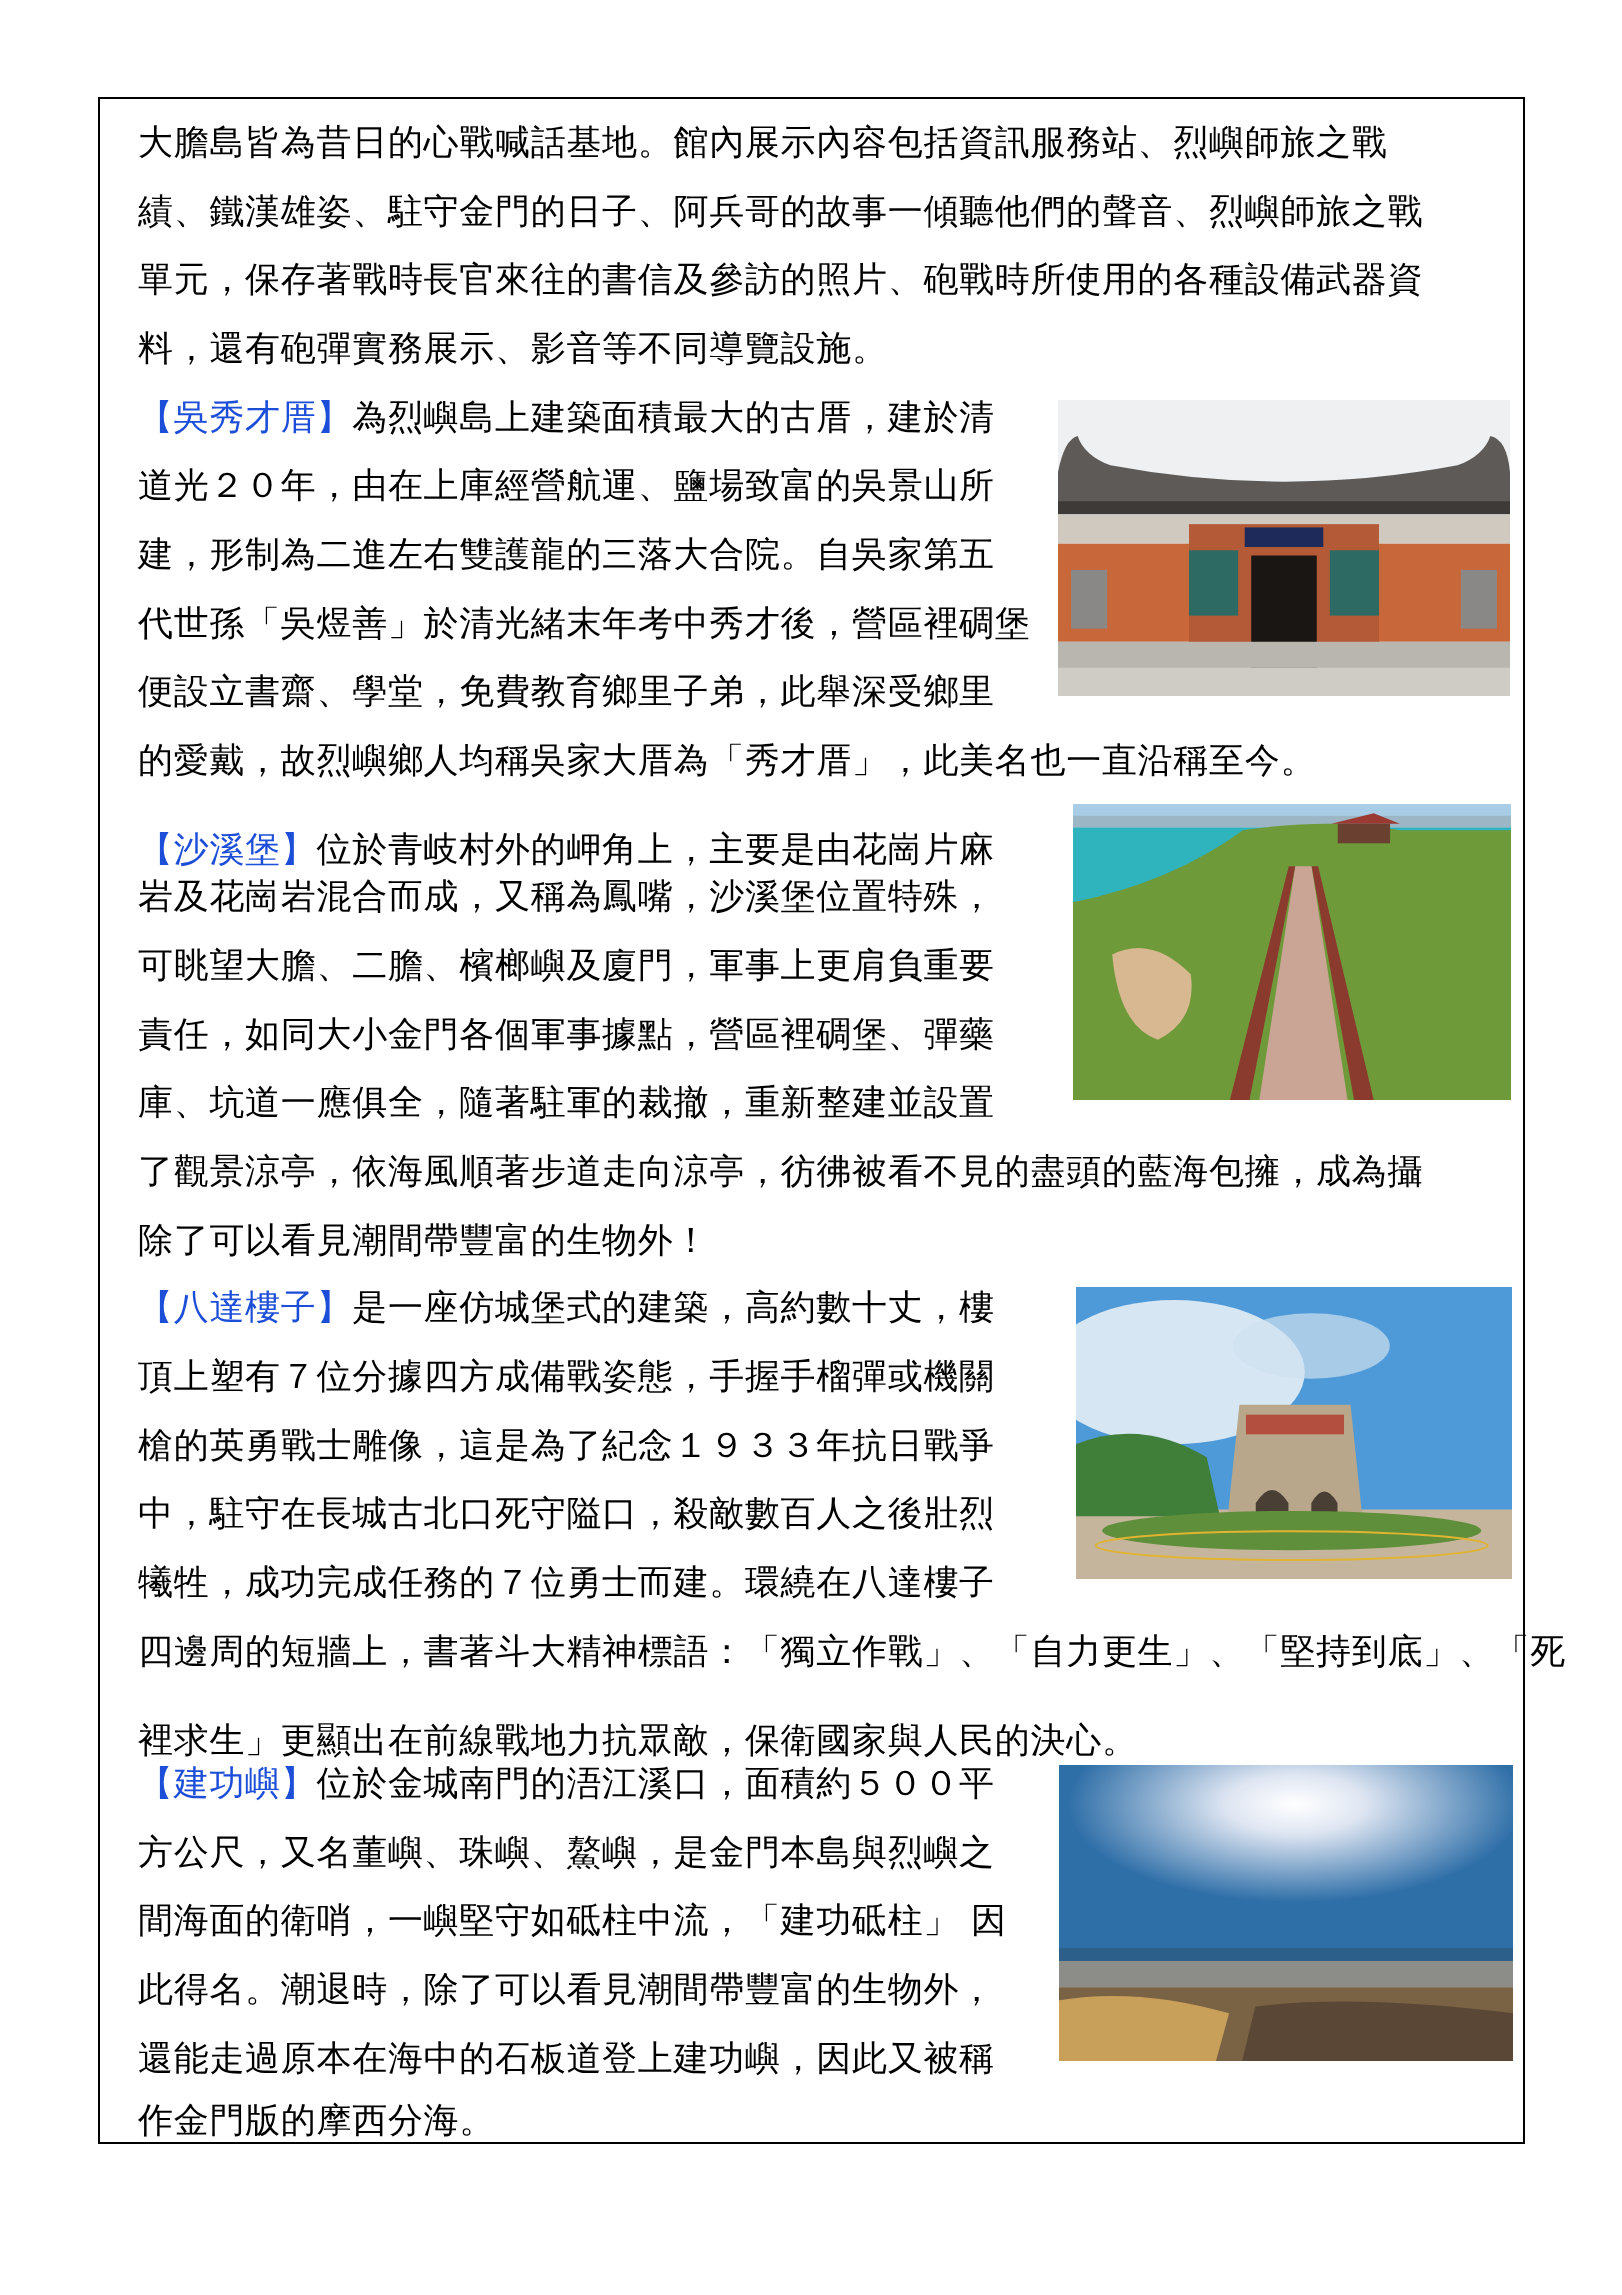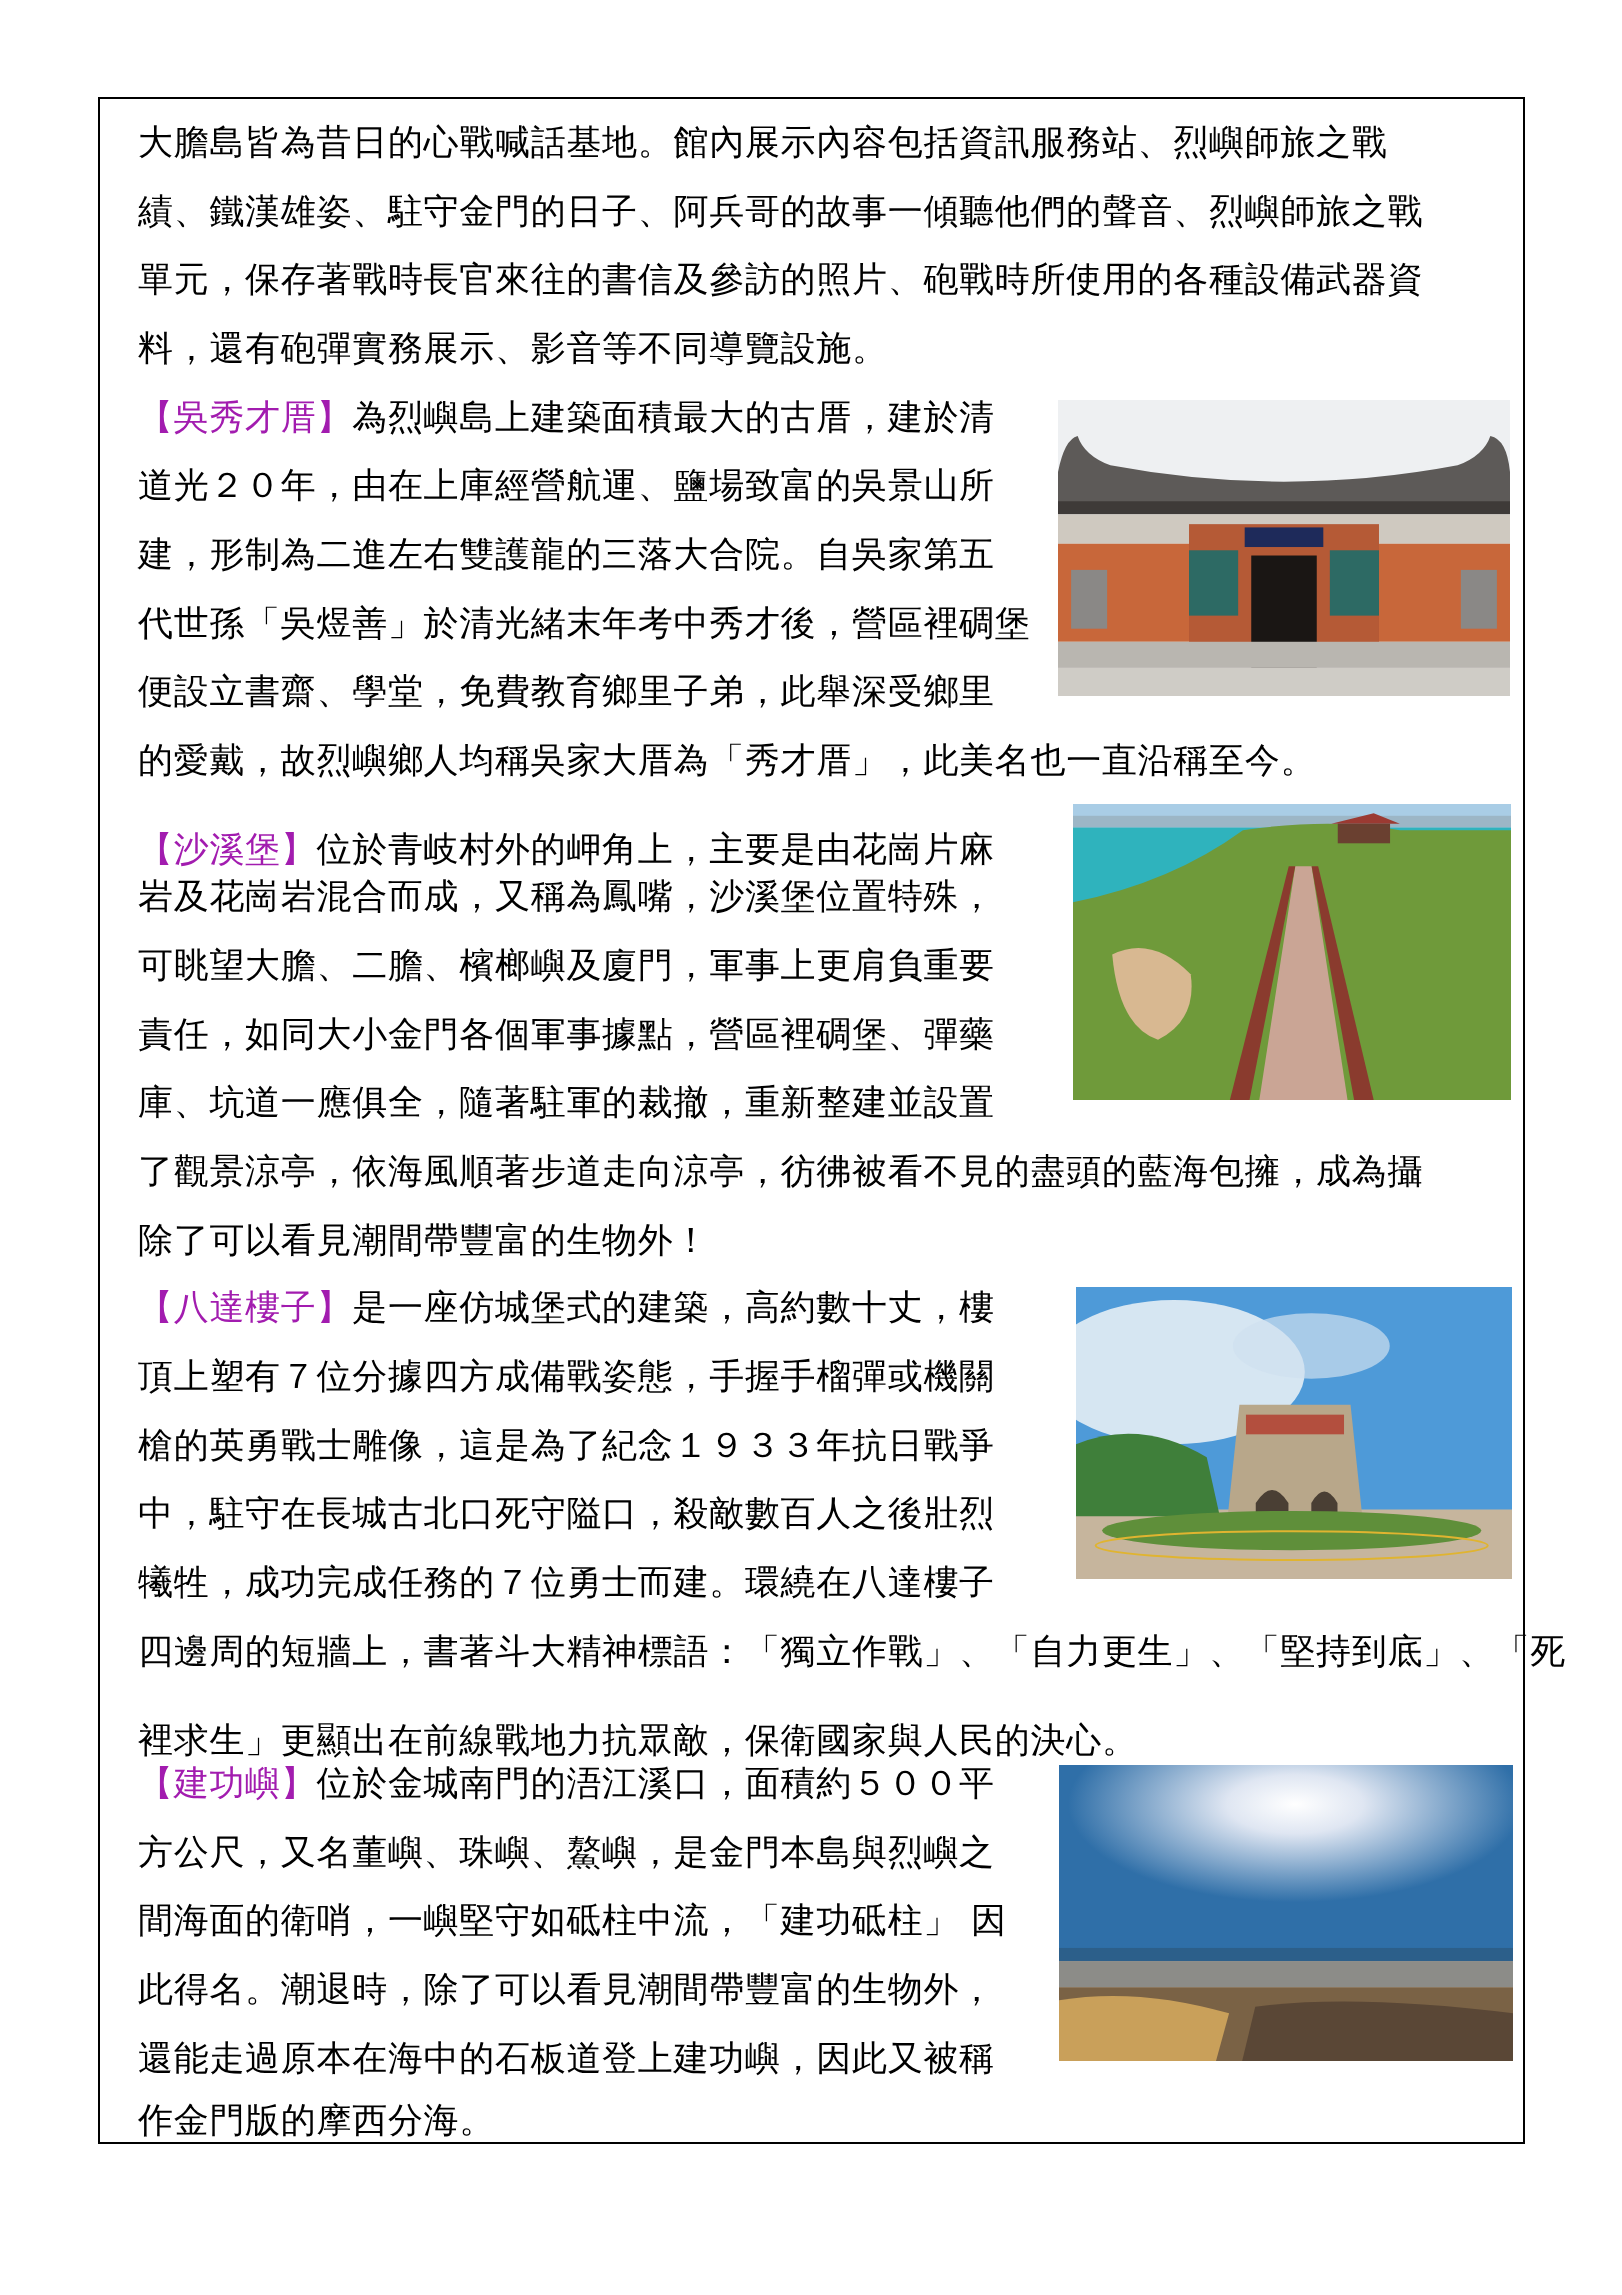--- a/index.html
+++ b/index.html
@@ -2,21 +2,21 @@
 <html style="font-size:10.5px"><head>
 <meta charset="utf-8">
 <style>
   html, body { margin: 0; padding: 0; background: #ffffff; }
   body { width: 1622px; height: 2295px; position: relative; overflow: hidden;
          font-family: "DejaVu Sans", "Liberation Sans", sans-serif; color: #000; }
   .frame { position: absolute; left: 98px; top: 97px; width: 1423px; height: 2043px;
            border: 2px solid #000; }
   .line { position: absolute; left: 116px; height: 52px; line-height: 52px;
           font-size: 35px; white-space: nowrap; letter-spacing: 0.7px; margin-left: 22px; }
-  .title { color: #a21caf; }
+  .title { color: #1d4ed8; }
   .photo { position: absolute; overflow: hidden; }
   .photo svg { width: 100%; height: 100%; display: block; }
 </style>
 </head>
 <body>
 
 <div class="frame"></div>
 
 <div class="line" style="top:116px">大膽島皆為昔日的心戰喊話基地。館內展示內容包括資訊服務站、烈嶼師旅之戰</div>
 <div class="line" style="top:185px">績、鐵漢雄姿、駐守金門的日子、阿兵哥的故事一傾聽他們的聲音、烈嶼師旅之戰</div>

